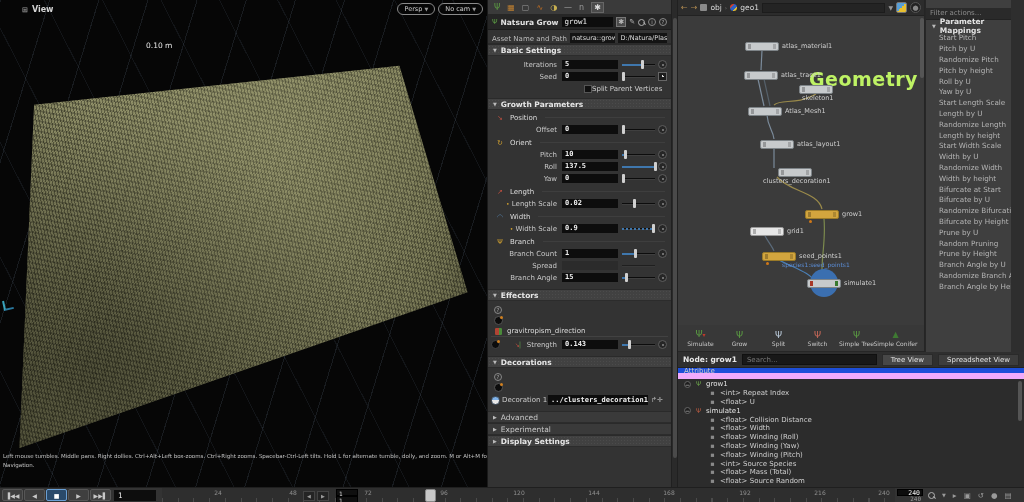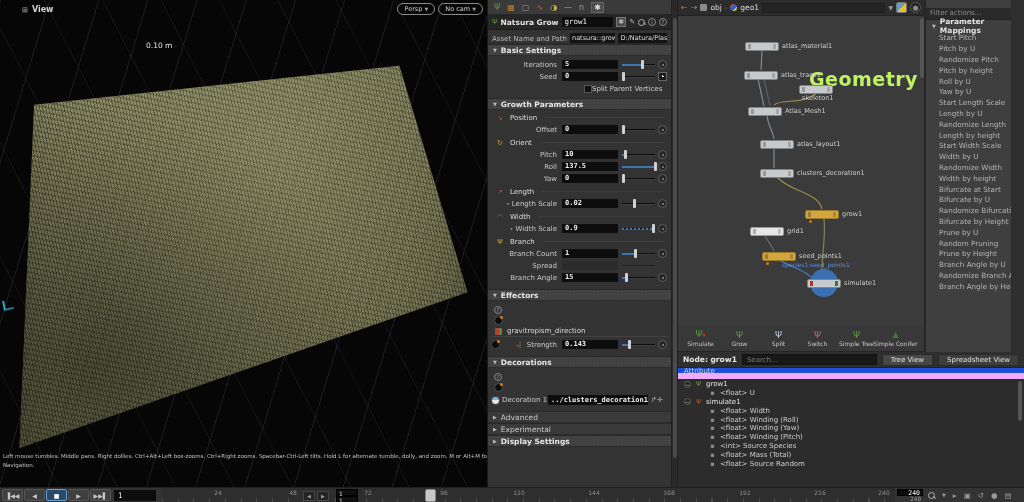--- a/index.html
+++ b/index.html
@@ -494,21 +494,21 @@
         <div class="gnode gray" style="left: 70px; top: 106px;">
           <span class="nbox"></span>
           <span class="nlabel">Atlas_Mesh1</span>
         </div>
 
         <div class="gnode gray" style="left: 82px; top: 139px;">
           <span class="nbox"></span>
           <span class="nlabel">atlas_layout1</span>
         </div>
 
-        <div class="gnode gray" style="left: 82px; top: 168px;">
+        <div class="gnode gray" style="left: 82px; top: 168px; flex-direction: column;">
           <span class="nbox"></span>
           <span class="nlabel">clusters_decoration1</span>
         </div>
 
         <div class="gnode yellow" style="left: 127px; top: 209px;">
           <span class="nbox"></span>
           <span class="nlabel">grow1</span>
         </div>
 
         <div class="gnode white" style="left: 72px; top: 226px;">
@@ -571,33 +571,43 @@
   </div>
   <div class="attrhead">Attribute</div>
   <div class="attrtree">
 
       <div class="arow group g-grow">
         <span class="aexp"></span>
         <span class="aicon"></span>
         <span class="atext">grow1</span>
       </div>
 
+      <div class="arow attr">
+        <span class="aexp"></span>
+        <span class="aicon"></span>
+        <span class="atext">&lt;int&gt; Repeat Index</span>
+      </div>
 
       <div class="arow attr">
         <span class="aexp"></span>
         <span class="aicon"></span>
         <span class="atext">&lt;float&gt; U</span>
       </div>
 
       <div class="arow group g-sim">
         <span class="aexp"></span>
         <span class="aicon"></span>
         <span class="atext">simulate1</span>
       </div>
 
+      <div class="arow attr">
+        <span class="aexp"></span>
+        <span class="aicon"></span>
+        <span class="atext">&lt;float&gt; Collision Distance</span>
+      </div>
 
       <div class="arow attr">
         <span class="aexp"></span>
         <span class="aicon"></span>
         <span class="atext">&lt;float&gt; Width</span>
       </div>
 
       <div class="arow attr">
         <span class="aexp"></span>
         <span class="aicon"></span>

